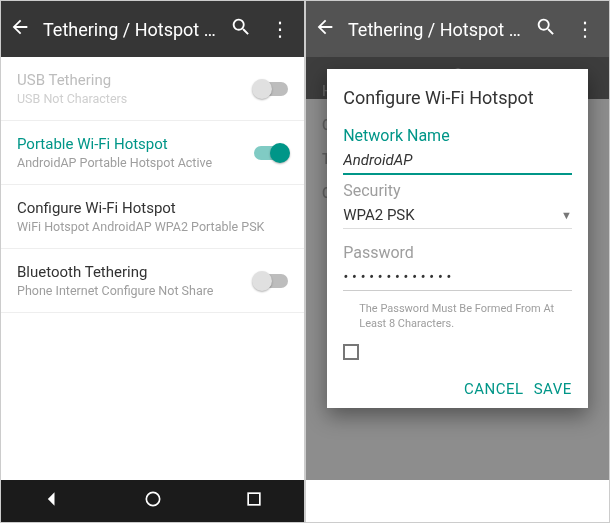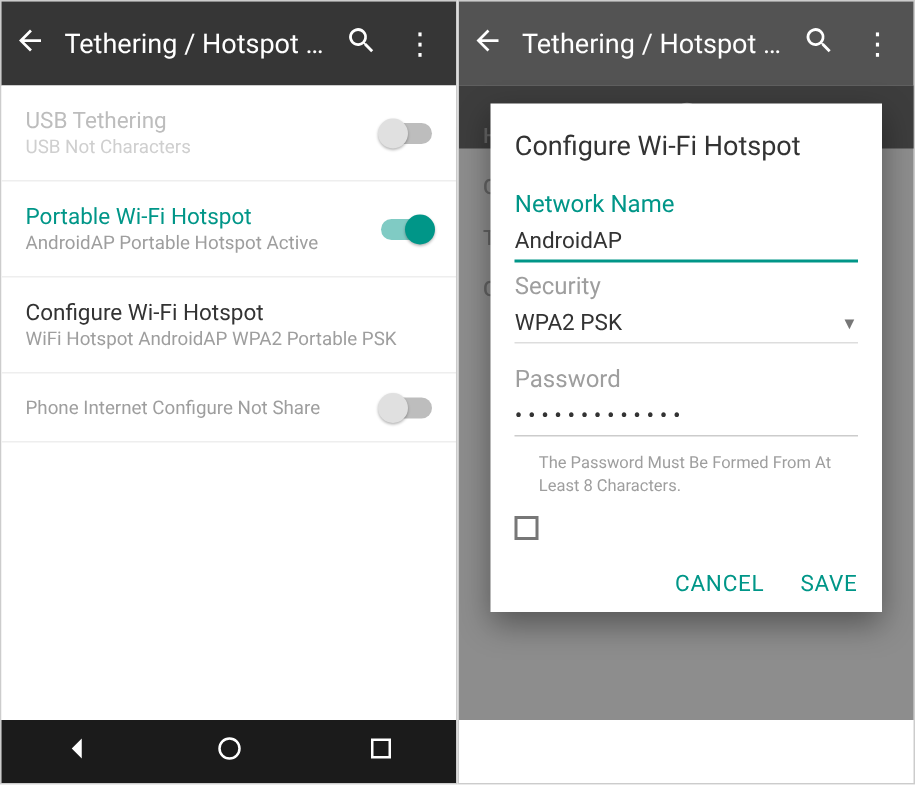--- a/index.html
+++ b/index.html
@@ -93,34 +93,34 @@
       width: 86%;
       padding: 18px 16px 10px;
       box-shadow: 0 8px 20px rgba(0,0,0,0.4);
     }
     .dialog-title { font-size: 18px; color: #333; margin-bottom: 18px; }
     .field-label { font-size: 16px; color: #9e9e9e; margin-top: 6px; }
     .field-label.teal { color: #009688; }
     .field-input {
       width: 100%; border: none; border-bottom: 1px solid #ccc;
       font-size: 15px; padding: 6px 0 4px; outline: none;
-      font-family: inherit; color: #333;
+      font-family: inherit; color: #333; font-style: italic;
     }
     .field-input.teal-line { border-bottom: 2px solid #009688; }
     .select-row {
       display: flex; align-items: center; border-bottom: 1px solid #ddd;
       padding: 6px 0 4px;
     }
     .select-row .val { flex: 1; font-size: 15px; color: #333; }
     .caret { font-size: 11px; color: #777; }
     .helper { font-size: 11px; color: #9e9e9e; margin: 10px 16px 12px; line-height: 1.4; }
     .check-row { display: flex; align-items: center; gap: 10px; margin-bottom: 20px; }
     .checkbox { width: 16px; height: 16px; border: 2px solid #777; }
     .check-row .lbl { font-size: 15px; color: #333; }
-    .dialog-actions { display: flex; justify-content: flex-end; gap: 24px; }
+    .dialog-actions { display: flex; justify-content: flex-end; gap: 10px; }
     .dialog-actions .btn { font-size: 15px; color: #009688; letter-spacing: 0.5px; }
 
     .bg-list-dim {
       position: absolute; top: 56px; left: 0; right: 0;
       padding: 8px 16px; color: #9e9e9e; font-size: 14px;
     }
     .bg-list-dim .h { margin: 18px 0 6px; font-weight: 500; color: #888; }
   </style>
 </head>
 <body>
@@ -160,20 +160,21 @@
 
     <div class="setting-row">
       <div class="setting-text">
         <div class="setting-title">Configure Wi-Fi Hotspot</div>
         <div class="setting-sub">WiFi Hotspot AndroidAP WPA2 Portable PSK</div>
       </div>
     </div>
 
     <div class="setting-row">
       <div class="setting-text">
+        <div class="setting-title">Bluetooth Tethering</div>
         <div class="setting-sub">Phone Internet Configure Not Share</div>
       </div>
       <div class="switch off-light"></div>
     </div>
   </div>
 
   <div class="navbar">
     <span><svg class="nav-icon" viewBox="0 0 24 24">
           <path d="M15 4l-8 8 8 8z"></path>
         </svg></span>

